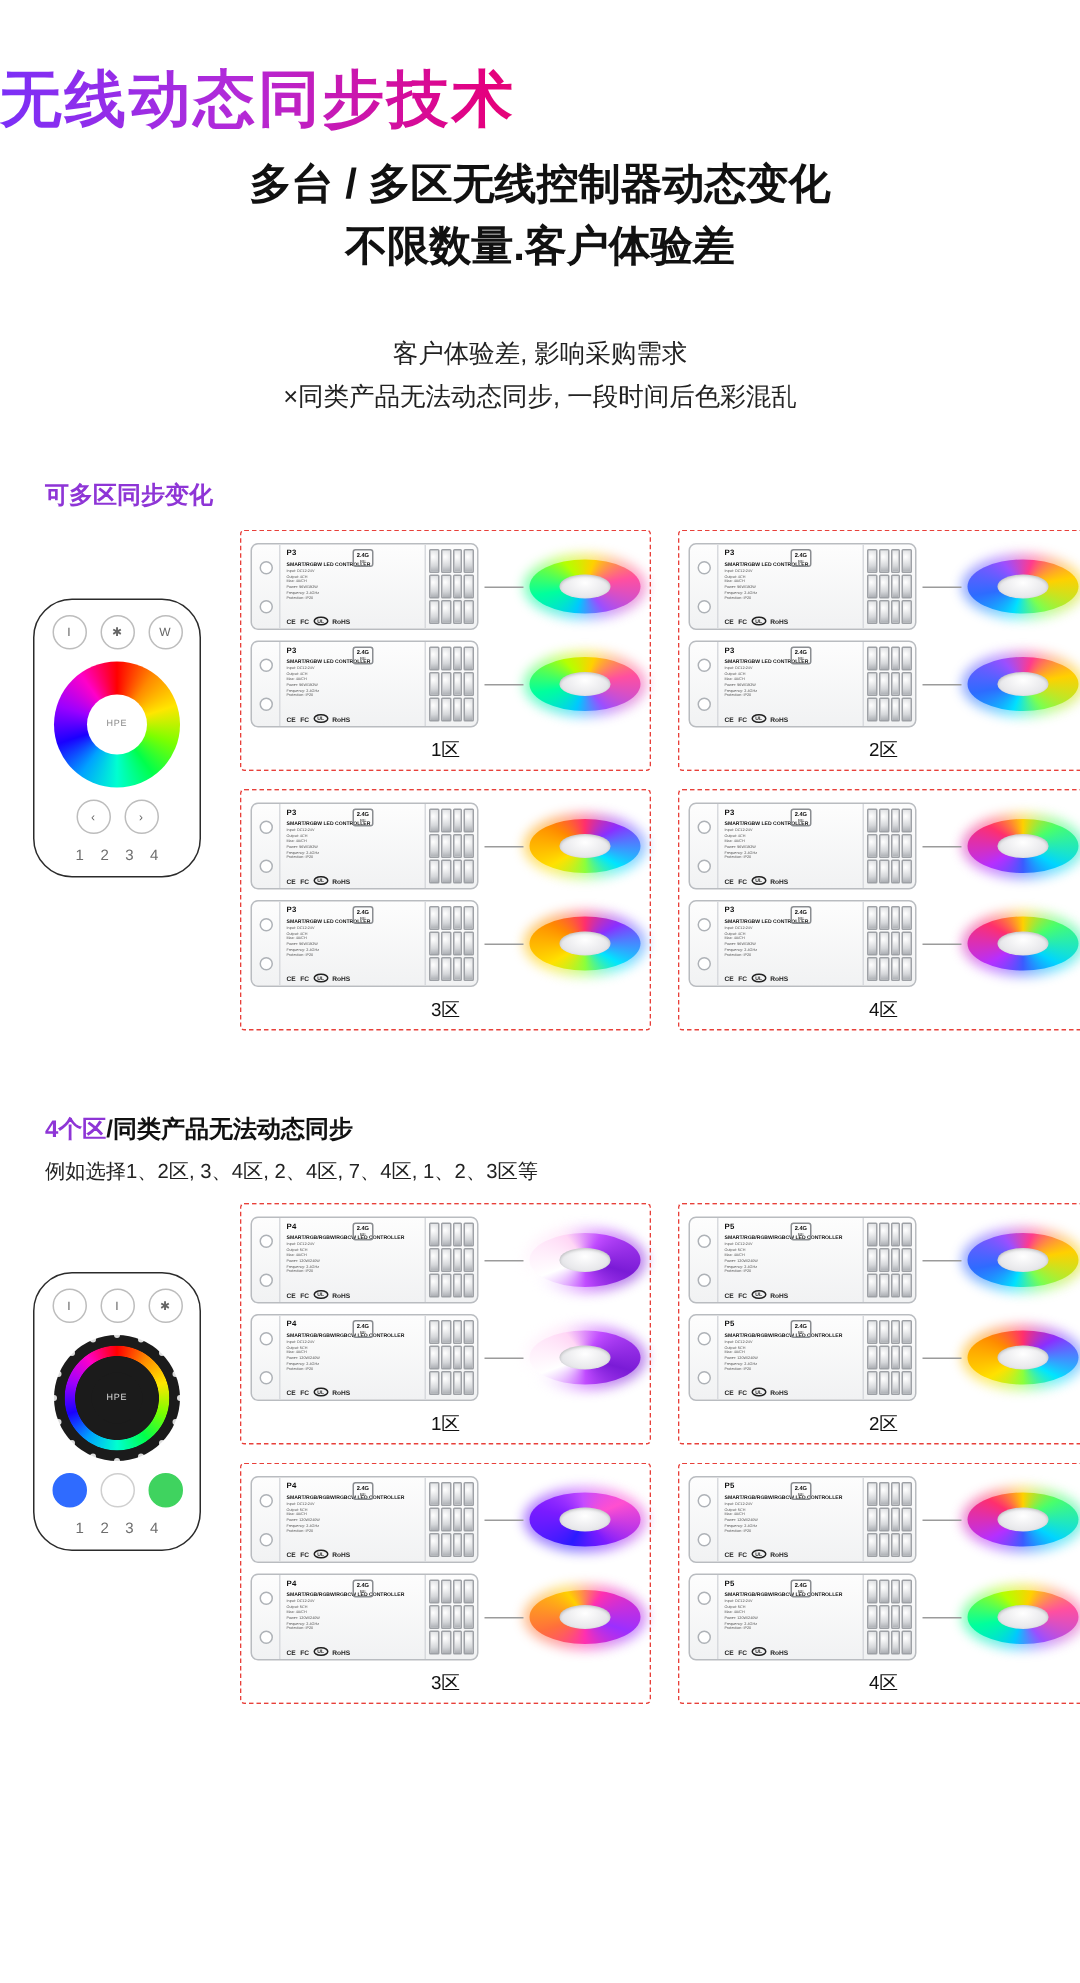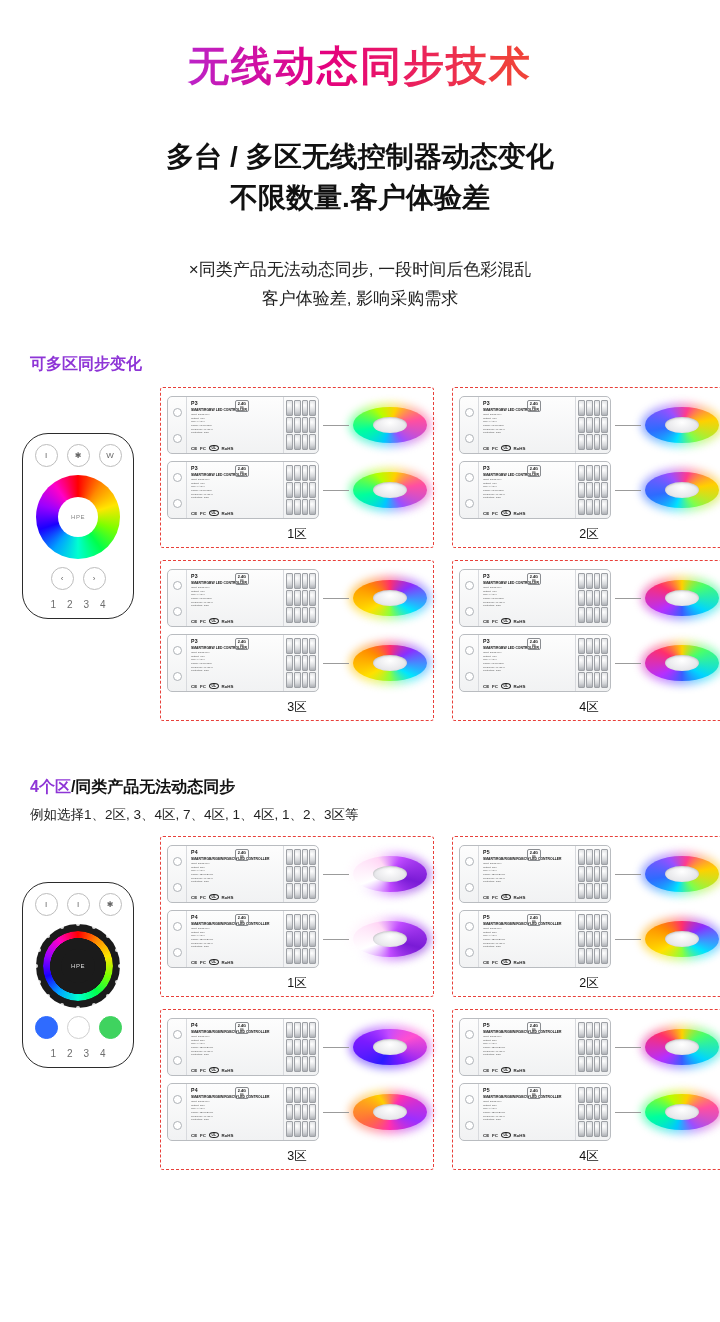--- a/index.html
+++ b/index.html
@@ -6,38 +6,37 @@
   body{
     width:720px;height:1322px;
     background:#ffffff;
     font-family:"Liberation Sans","DejaVu Sans",sans-serif;
     color:#1a1a1a;
     overflow:hidden;
     position:relative;
   }
   
   .title{
-    text-align:center;
     font-size:41px;
     font-weight:bold;
     letter-spacing:2px;
     margin-top:44px;
     background:linear-gradient(90deg,#7b2ff7 0%,#b32ad8 22%,#e4007f 45%,#f0403c 70%,#f26522 100%);
     -webkit-background-clip:text;
     background-clip:text;
     color:transparent;
     -webkit-text-fill-color:transparent;
     line-height:1.1;
   }
   .subtitle{
     text-align:center;
     font-size:28px;
     font-weight:bold;
     color:#111;
-    margin-top:48px;
+    margin-top:14px;
     line-height:1.45;
   }
   .note{
     text-align:center;
     font-size:17px;
     color:#222;
     margin-top:38px;
     line-height:1.7;
   }
   
@@ -241,22 +240,22 @@
 <body>
 
 <div class="title">无线动态同步技术</div>
 
 <div class="subtitle">
   <div>多台 / 多区无线控制器动态变化</div>
   <div>不限数量.客户体验差</div>
 </div>
 
 <div class="note">
+  <div>客户体验差, 影响采购需求</div>
   <div>×同类产品无法动态同步, 一段时间后色彩混乱</div>
-  <div>客户体验差, 影响采购需求</div>
 </div>
 
 <div class="sec-label">
   <span class="pp">可多区同步变化</span>
 </div>
 
 <div class="block">
   <div class="remote-wrap">
     <div class="remote remote1">
       <div class="toprow">
@@ -691,21 +690,21 @@
           </div>
         </div>
         <div class="zone-label">4区</div>
       </div>
     </div>
 </div>
 
 <div class="sec-label">
   <span class="pp">4个区</span><span class="bk">/同类产品无法动态同步</span>
 </div>
-<div class="sec-sub">例如选择1、2区, 3、4区, 7、4区, 1、4区, 1、2、3区等</div>
+<div class="sec-sub">例如选择1、2区, 3、4区, 2、4区, 7、4区, 1、2、3区等</div>
 
 <div class="block">
   <div class="remote-wrap">
     <div class="remote remote2">
       <div class="toprow">
         <div class="rbtn">I</div>
         <div class="rbtn">I</div>
         <div class="rbtn">✱</div>
       </div>
       <div class="wheel dark">

